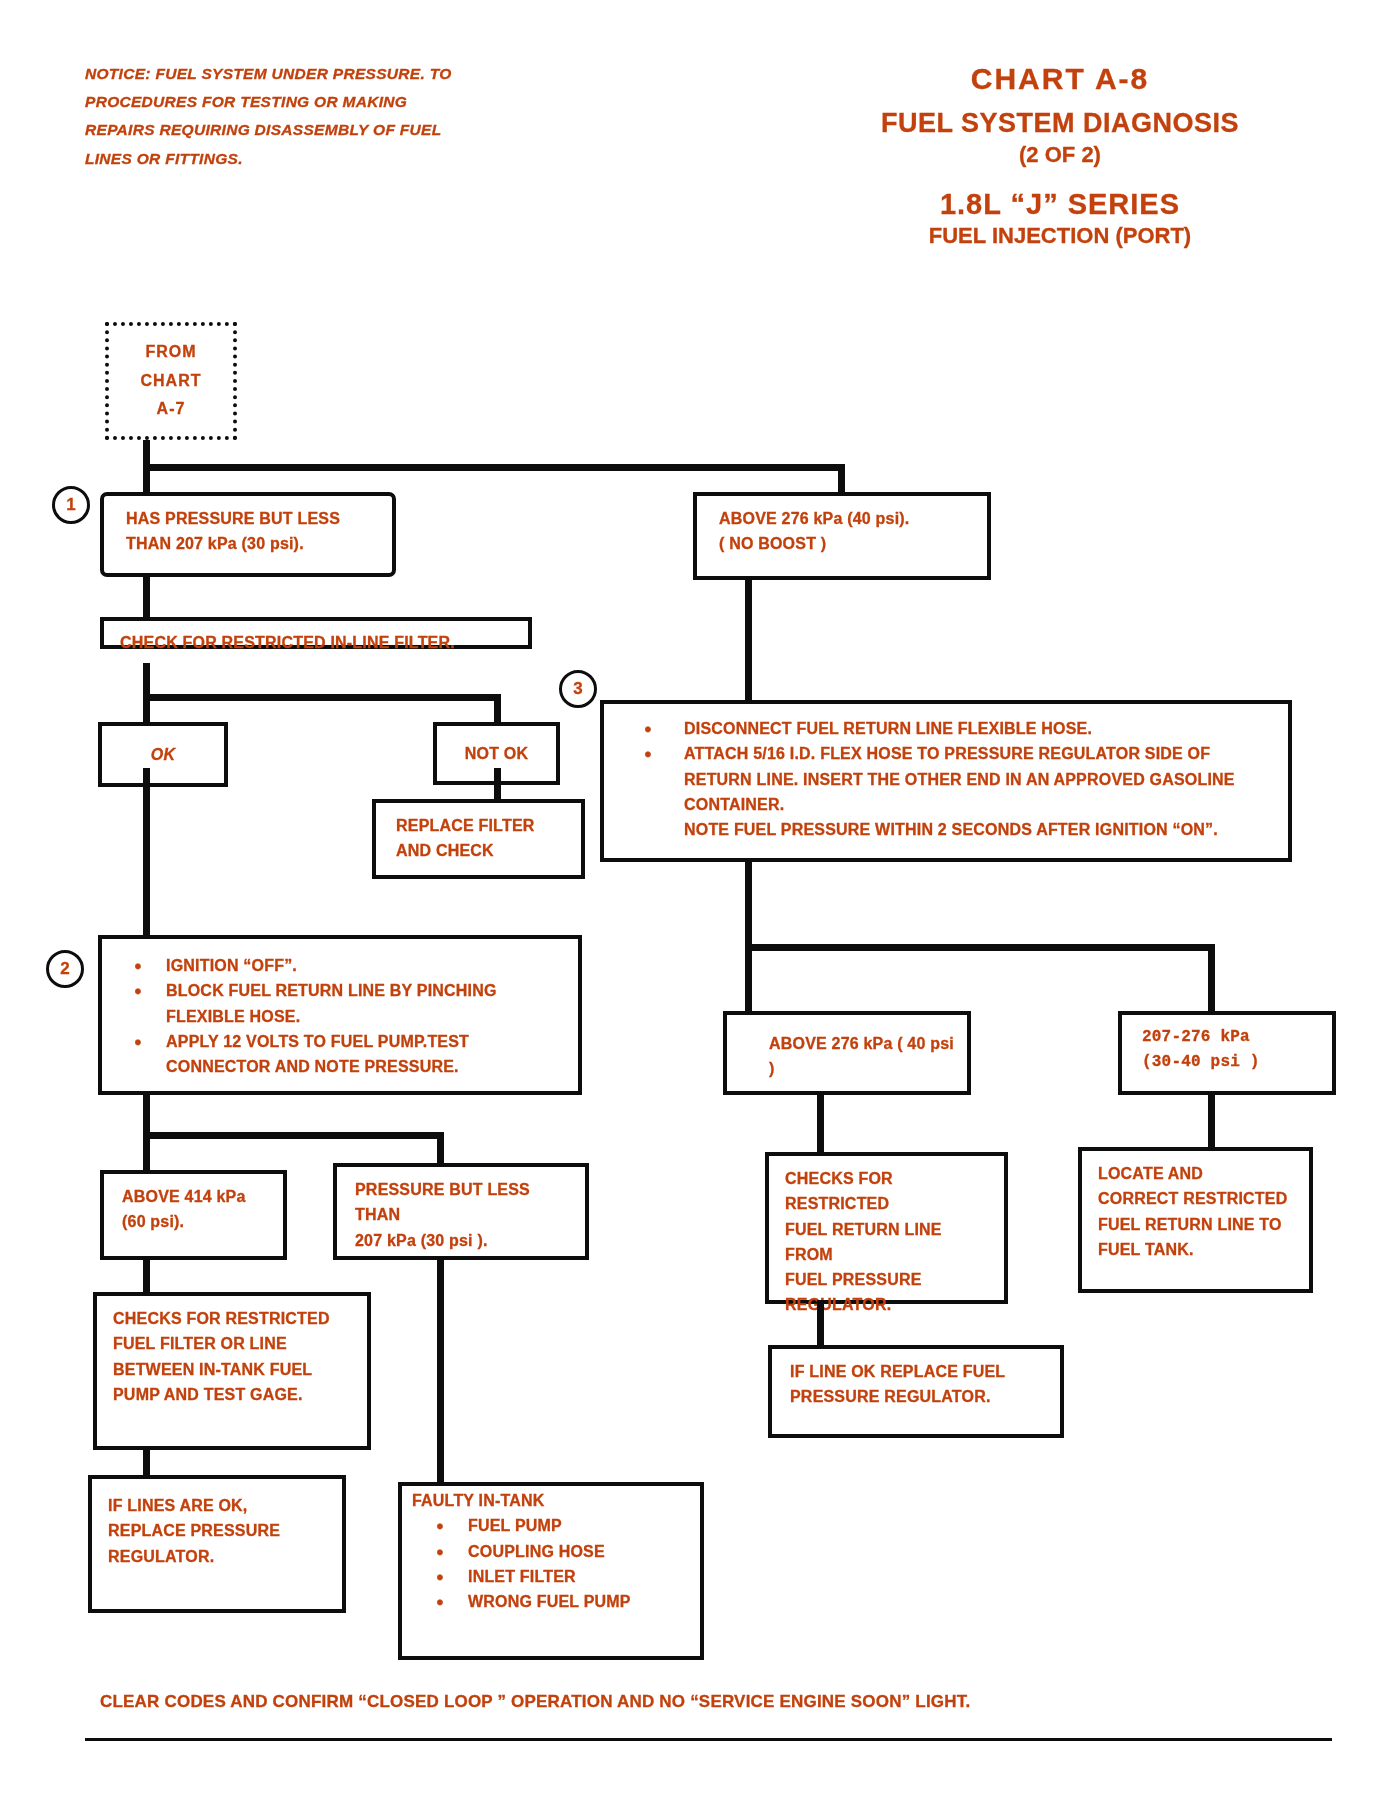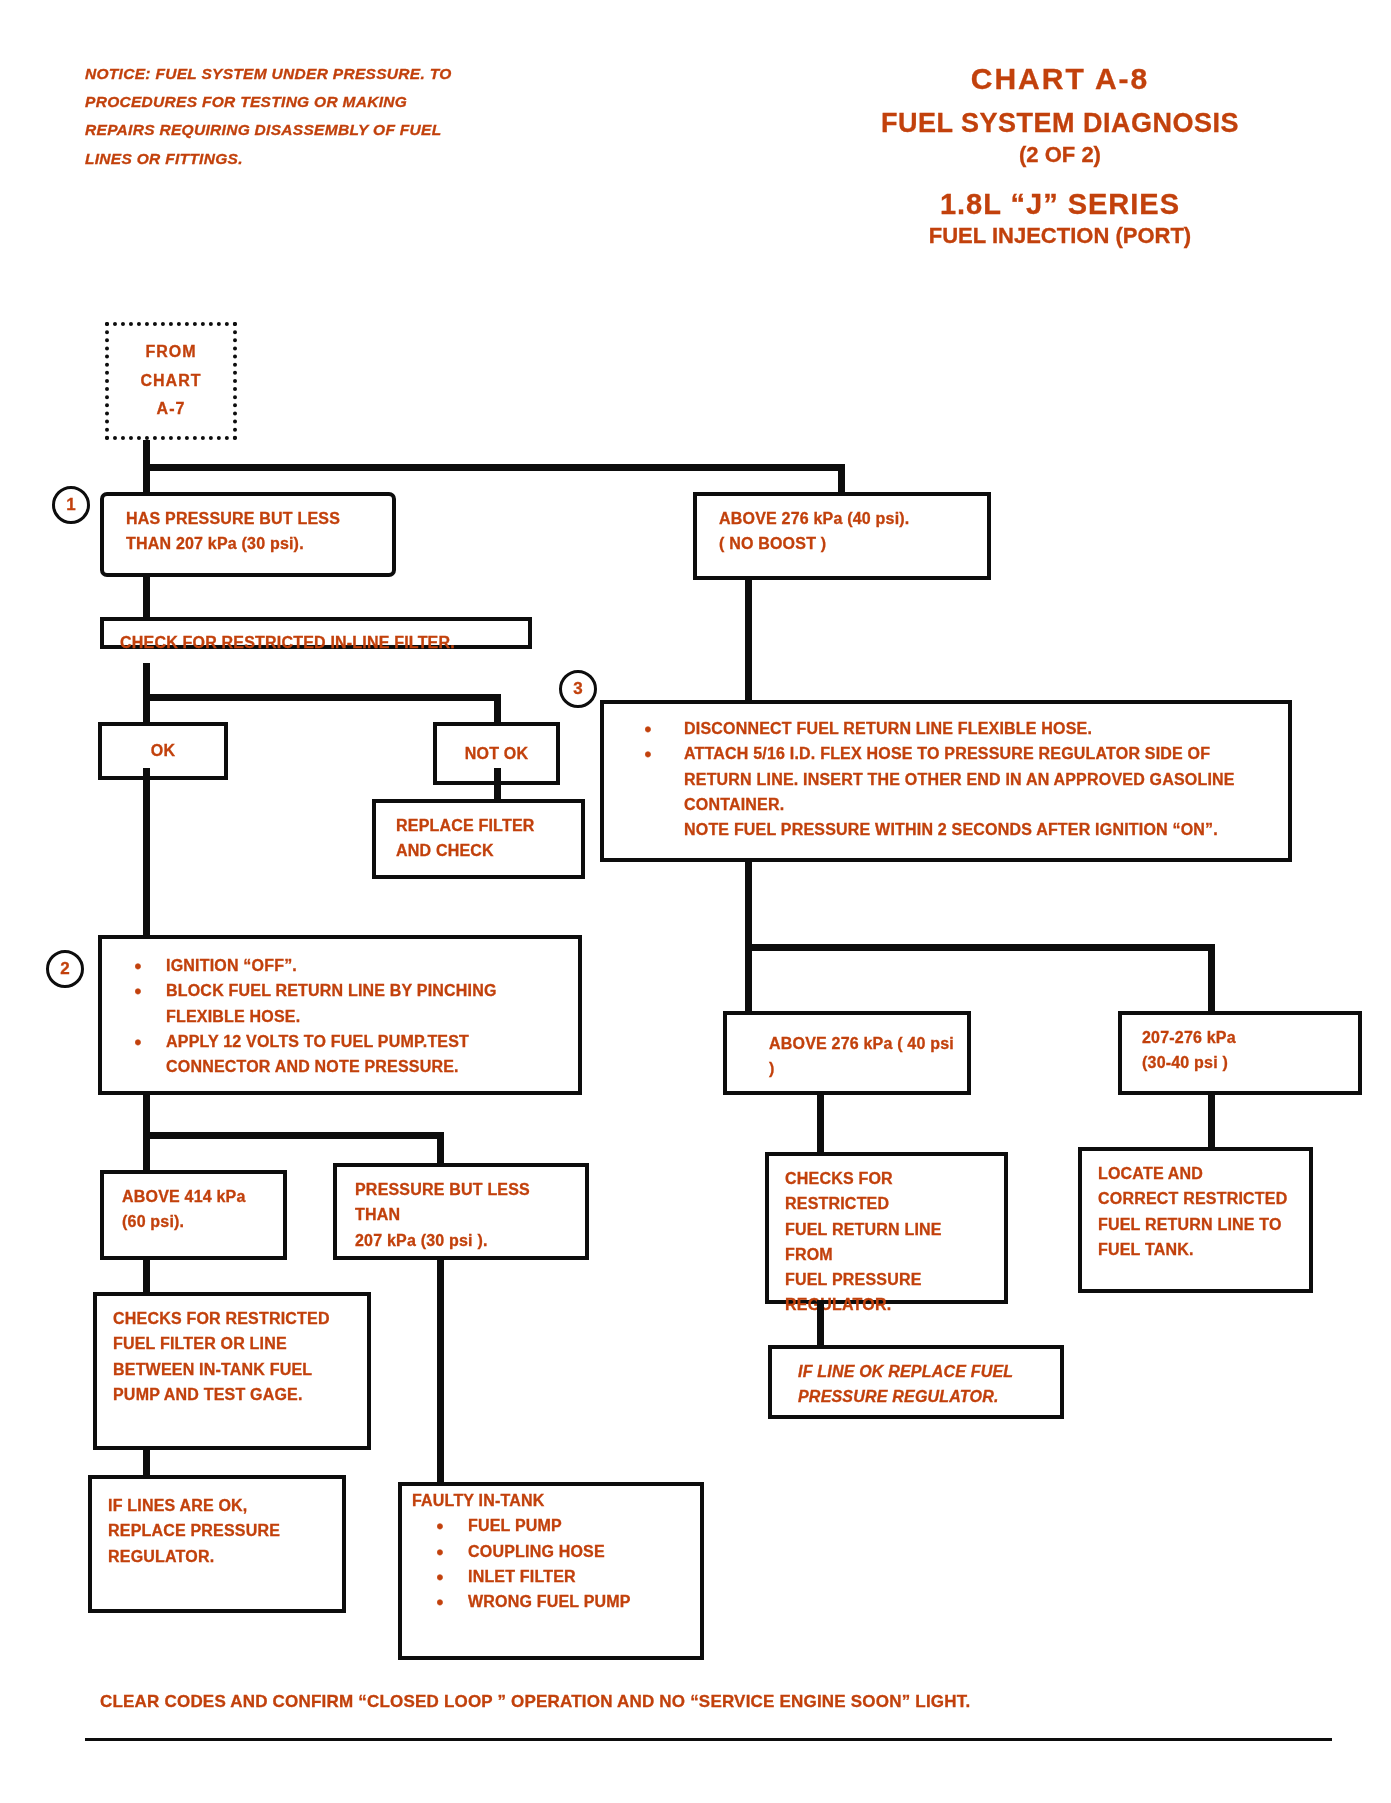--- a/index.html
+++ b/index.html
@@ -96,21 +96,21 @@
 A-7</div>
 
   <div class="box pre" style="left:100px;top:492px;width:296px;height:85px;padding-left:22px;border-radius:7px;">HAS PRESSURE BUT LESS
 THAN 207 kPa (30 psi).</div>
 
   <div class="box pre" style="left:693px;top:492px;width:298px;height:88px;padding-left:22px;">ABOVE 276 kPa (40 psi).
 ( NO BOOST )</div>
 
   <div class="box" style="left:100px;top:617px;width:432px;height:32px;padding-top:9px;padding-left:16px;">CHECK FOR RESTRICTED IN-LINE FILTER.</div>
 
-  <div class="box center" style="left:98px;top:722px;width:130px;height:58px;">OK</div>
+  <div class="box center" style="left:98px;top:722px;width:130px;height:65px;font-style:italic;">OK</div>
 
   <div class="box center" style="left:433px;top:722px;width:127px;height:63px;">NOT OK</div>
 
   <div class="box pre" style="left:372px;top:799px;width:213px;height:80px;padding-left:20px;">REPLACE FILTER
 AND CHECK</div>
 
   <div class="box" style="left:98px;top:935px;width:484px;height:160px;padding:14px 8px;">
     <ul class="blist">
       <li class="brow">
         <span class="bullet narrow">●</span>
@@ -149,21 +149,21 @@
   </div>
 
   <div class="box pre" style="left:100px;top:1170px;width:187px;height:90px;padding-left:18px;">ABOVE 414 kPa
 (60 psi).</div>
 
   <div class="box pre" style="left:333px;top:1163px;width:256px;height:97px;padding-left:18px;">PRESSURE BUT LESS THAN
 207 kPa (30 psi ).</div>
 
   <div class="box" style="left:723px;top:1011px;width:248px;height:84px;padding:16px 10px 10px 42px;">ABOVE 276 kPa ( 40 psi )</div>
 
-  <div class="box pre" style="left:1118px;top:1011px;width:244px;height:84px;padding-left:20px;">207-276 kPa
+  <div class="box pre" style="left:1118px;top:1011px;width:218px;height:84px;padding-left:20px;font-family:Liberation Mono, monospace;">207-276 kPa
 (30-40 psi )</div>
 
   <div class="box pre" style="left:93px;top:1292px;width:278px;height:158px;padding-left:16px;">CHECKS FOR RESTRICTED
 FUEL FILTER OR LINE
 BETWEEN IN-TANK FUEL
 PUMP AND TEST GAGE.</div>
 
   <div class="box pre" style="left:765px;top:1152px;width:243px;height:152px;padding-left:16px;">CHECKS FOR RESTRICTED
 FUEL RETURN LINE FROM
 FUEL PRESSURE
@@ -171,21 +171,21 @@
 
   <div class="box pre" style="left:1078px;top:1147px;width:235px;height:146px;padding-left:16px;">LOCATE AND
 CORRECT RESTRICTED
 FUEL RETURN LINE TO
 FUEL TANK.</div>
 
   <div class="box pre" style="left:88px;top:1475px;width:258px;height:138px;padding-top:14px;padding-left:16px;">IF LINES ARE OK,
 REPLACE PRESSURE
 REGULATOR.</div>
 
-  <div class="box pre" style="left:768px;top:1345px;width:296px;height:74px;padding-left:26px;font-style:italic;">IF LINE OK REPLACE FUEL
+  <div class="box pre" style="left:768px;top:1345px;width:296px;height:93px;padding-left:18px;">IF LINE OK REPLACE FUEL
 PRESSURE REGULATOR.</div>
 
   <div class="box" style="left:398px;top:1482px;width:306px;height:178px;padding:2px 10px;">
     <div>FAULTY IN-TANK</div>
     <ul class="blist">
       <li class="brow">
         <span class="bullet narrow">●</span>
         <span class="btext">FUEL PUMP</span>
       </li>
       <li class="brow">

